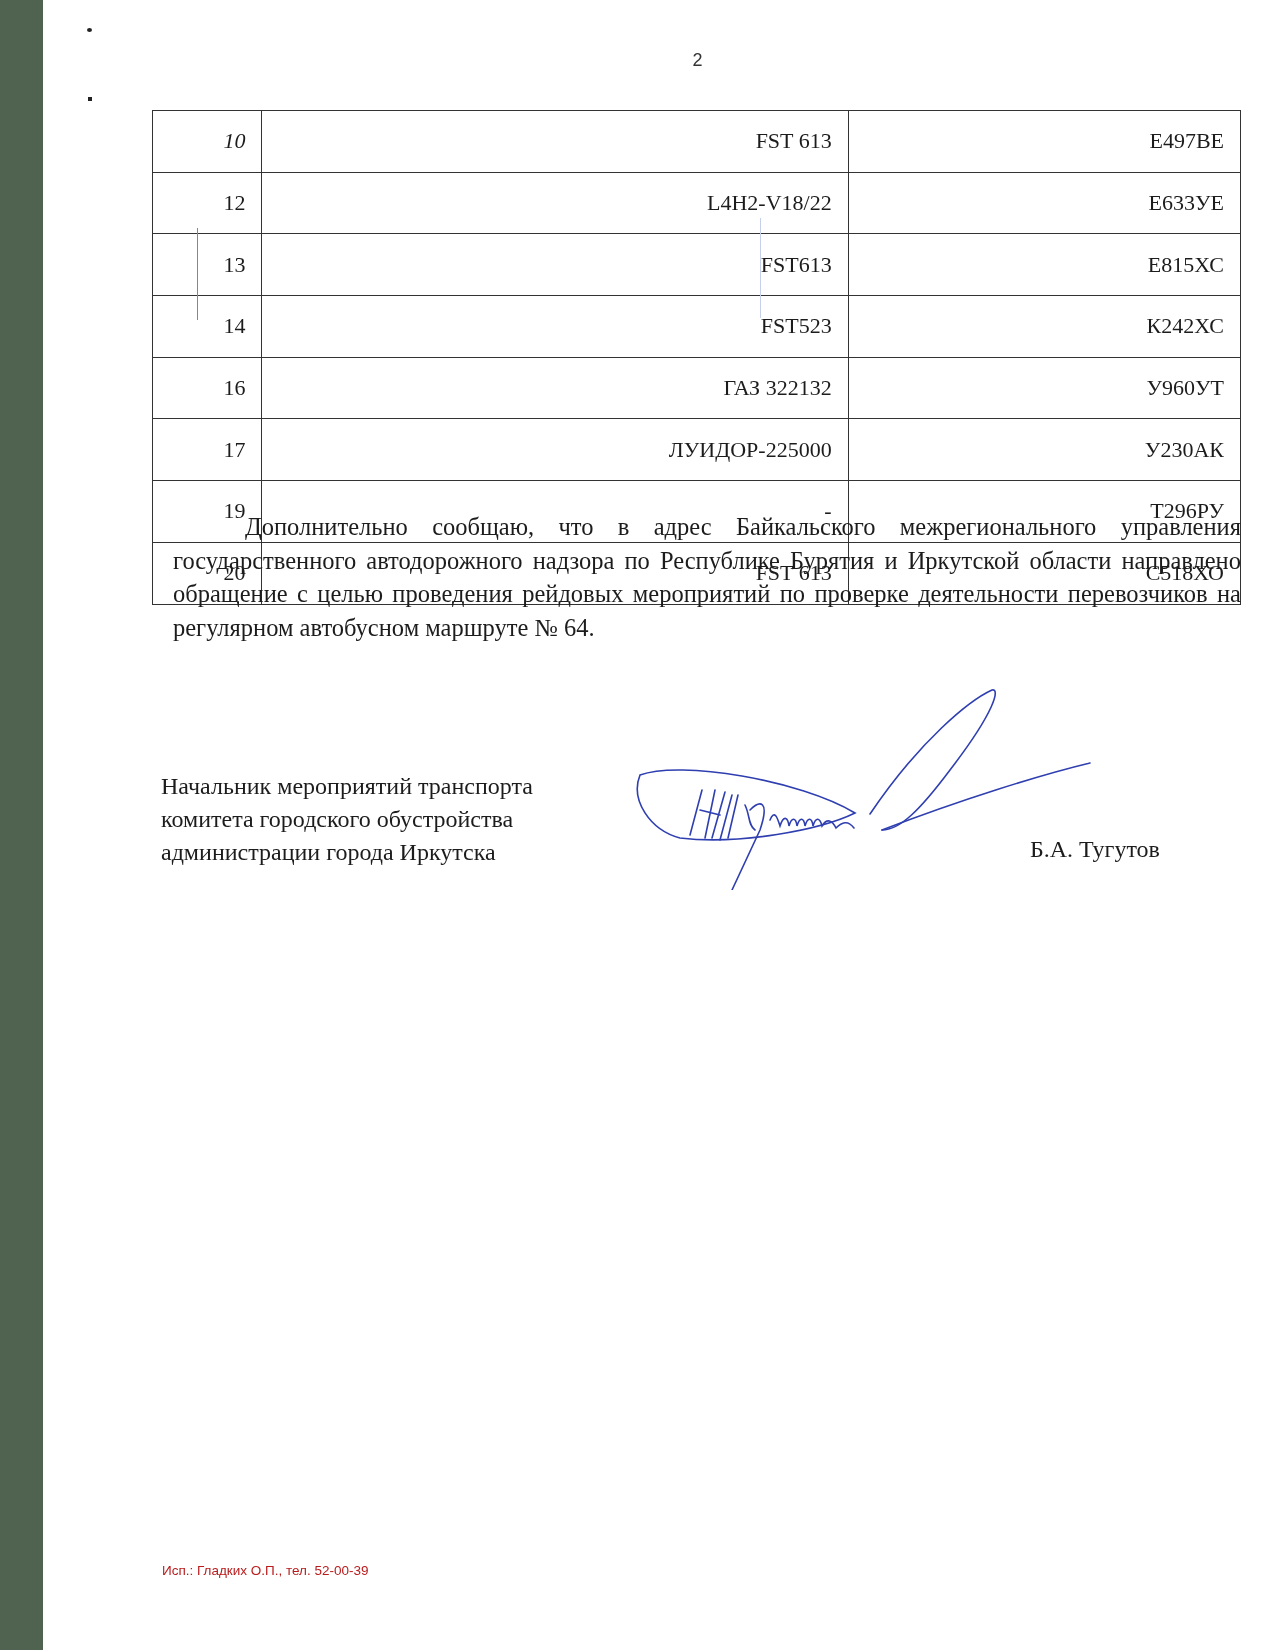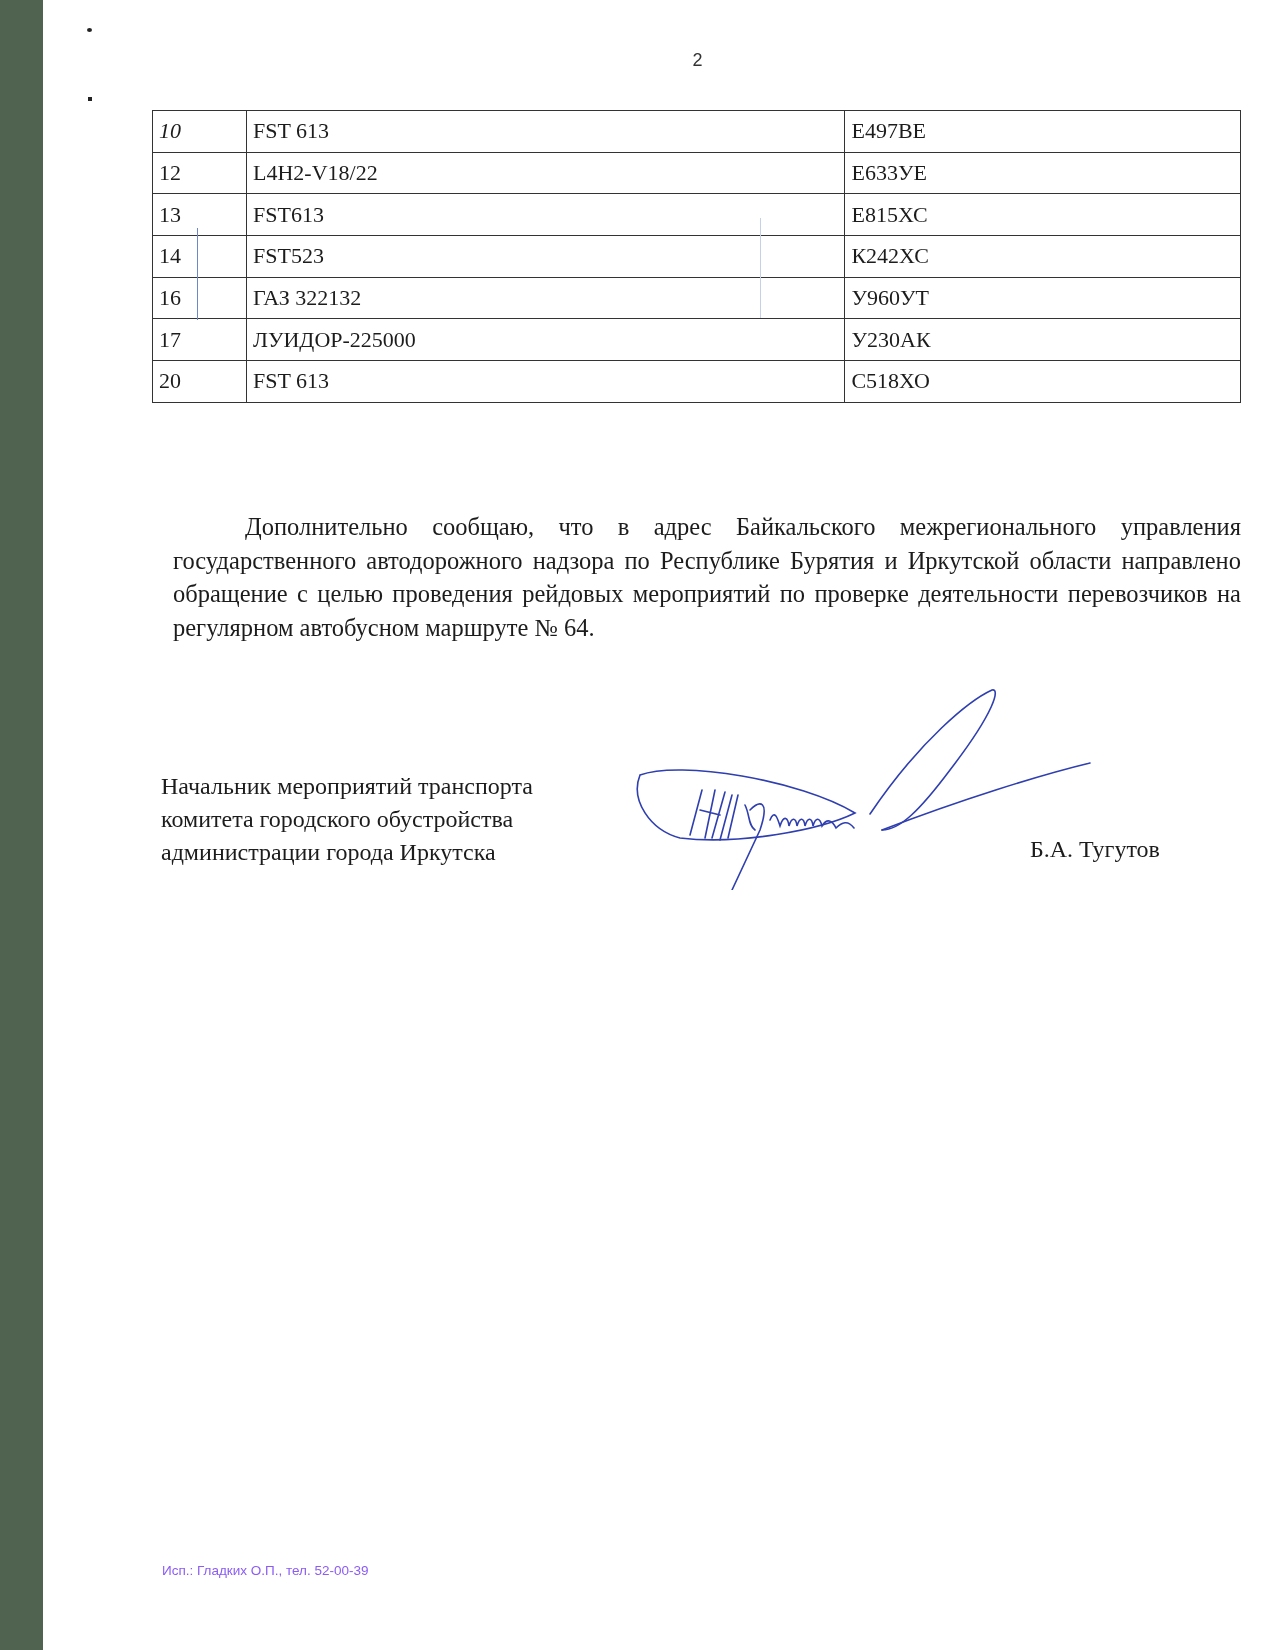--- a/index.html
+++ b/index.html
@@ -9,35 +9,35 @@
     font-family: "Liberation Serif", serif;
   }
   .edge-strip { position: absolute; left: 0; top: 0; width: 43px; height: 1650px; background: #4f6350; }
   .speck { position: absolute; background: #222; border-radius: 50%; }
   .page-number { position: absolute; top: 50px; left: 0; width: 1275px; text-align: center; font-family: "Liberation Sans", sans-serif; font-size: 18px; color: #333; padding-left: 120px; box-sizing: border-box; }
   table.vehicles {
     position: absolute; left: 152px; top: 110px; width: 1089px;
     border-collapse: collapse; font-size: 22px;
   }
   table.vehicles td {
-    border: 1.5px solid #333; height: 28.7px; padding: 6px; text-align: left; line-height: 28px;
+    border: 1.5px solid #333; height: 28.7px; padding: 16px; text-align: right; line-height: 28px;
   }
   table.vehicles td.num { width: 84px; }
   table.vehicles td.model { width: 607px; }
   table.vehicles td.plate { width: 398px; }
   .blue-mark { position: absolute; width: 1px; background: #6f86c7; }
   .body-para {
     position: absolute; left: 161px; top: 498px; width: 1068px;
     font-size: 24.5px; line-height: 33.6px; text-align: justify; text-indent: 72px;
     margin: 12px;
   }
   .sig-block { position: absolute; left: 161px; top: 770px; font-size: 24px; line-height: 33px; }
   .sig-name { position: absolute; left: 1030px; top: 836px; font-size: 24px; }
   .signature { position: absolute; left: 620px; top: 680px; width: 480px; height: 210px; }
-  .footer { position: absolute; left: 162px; top: 1563px; font-family: "Liberation Sans", sans-serif; font-size: 13.5px; color: #8b5cf6; }
+  .footer { position: absolute; left: 162px; top: 1563px; font-family: "Liberation Sans", sans-serif; font-size: 13.5px; color: #b91c1c; }
 </style>
 </head>
 <body>
 
 <div class="edge-strip"></div>
 <div class="speck" style="left:87px;top:28px;width:5px;height:4px;"></div>
 <div class="speck" style="left:88px;top:97px;width:4px;height:4px;border-radius:0;"></div>
 
 <div class="page-number">2</div>
 
@@ -67,20 +67,25 @@
       <td class="num">16</td>
       <td class="model">ГАЗ 322132</td>
       <td class="plate">У960УТ</td>
     </tr>
     <tr>
       <td class="num">17</td>
       <td class="model">ЛУИДОР-225000</td>
       <td class="plate">У230АК</td>
     </tr>
     <tr>
+      <td class="num">19</td>
+      <td class="model">-</td>
+      <td class="plate">Т296РУ</td>
+    </tr>
+    <tr>
       <td class="num">20</td>
       <td class="model">FST 613</td>
       <td class="plate">С518ХО</td>
     </tr>
   </tbody>
 </table>
 
 <div class="blue-mark" style="left:197px;top:228px;height:92px;"></div>
 <div class="blue-mark" style="left:760px;top:218px;height:100px;background:#c7d0ea;"></div>
 

